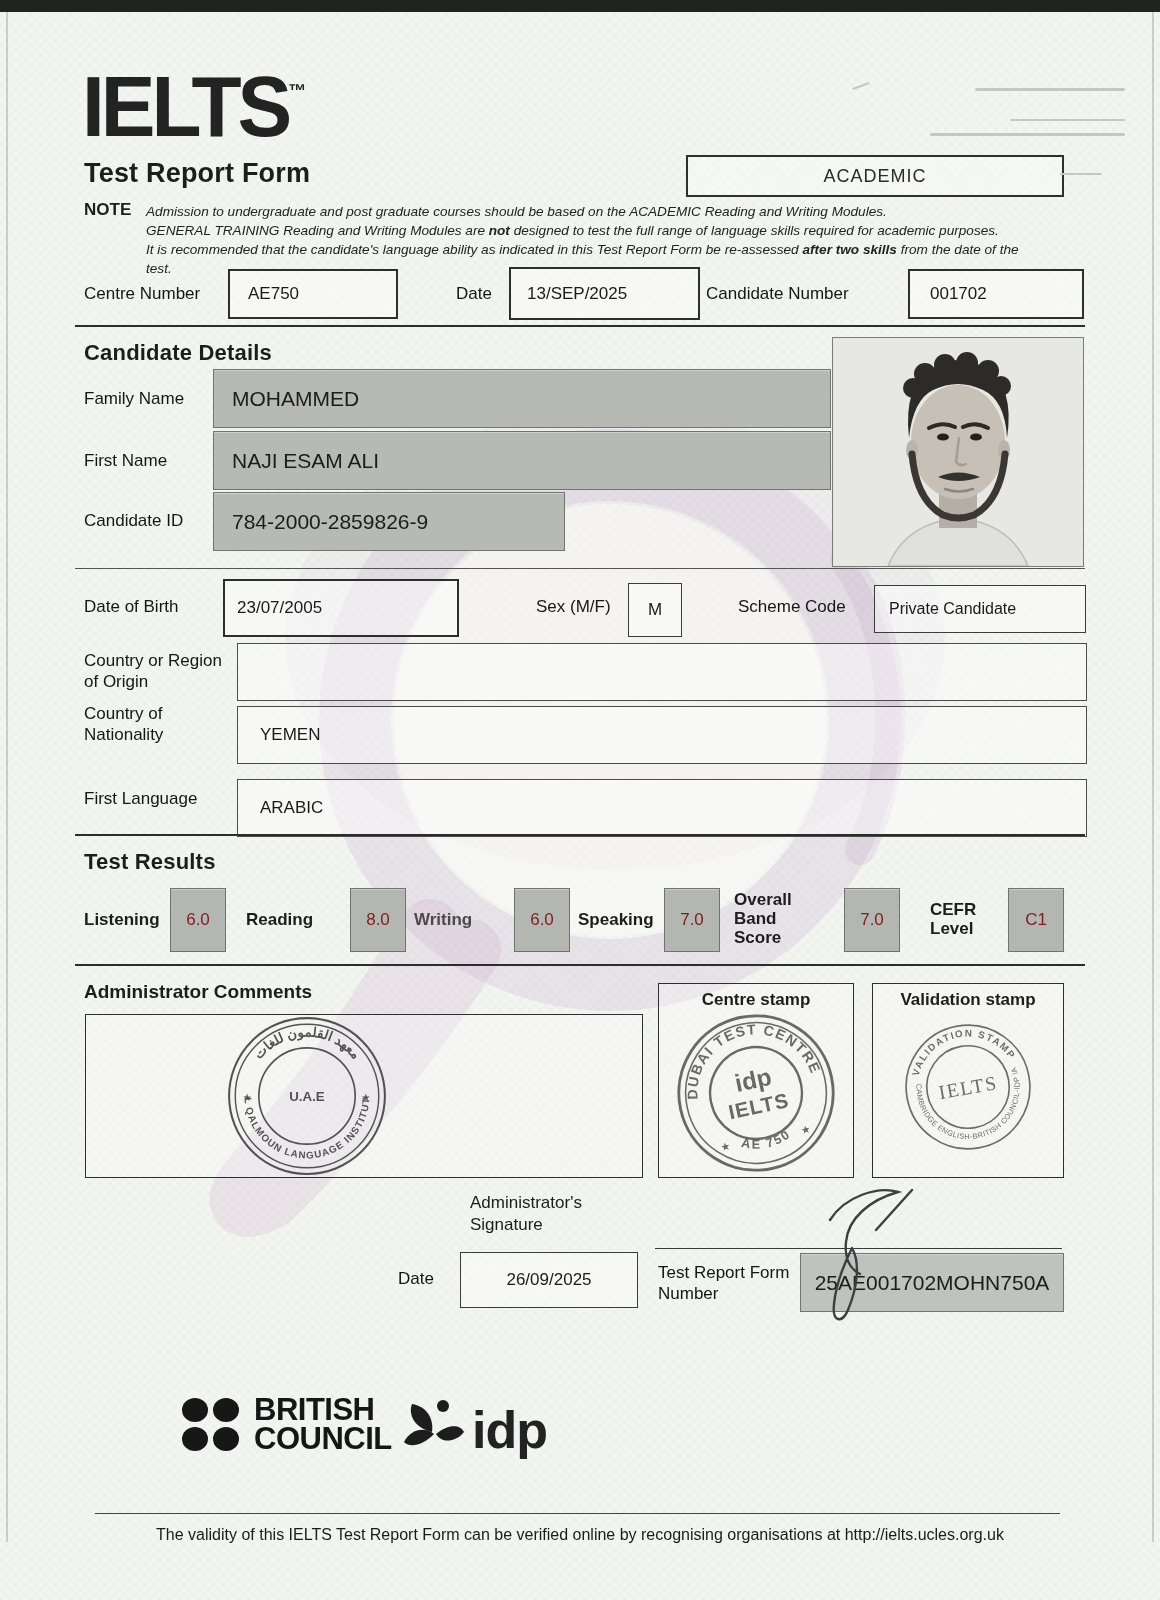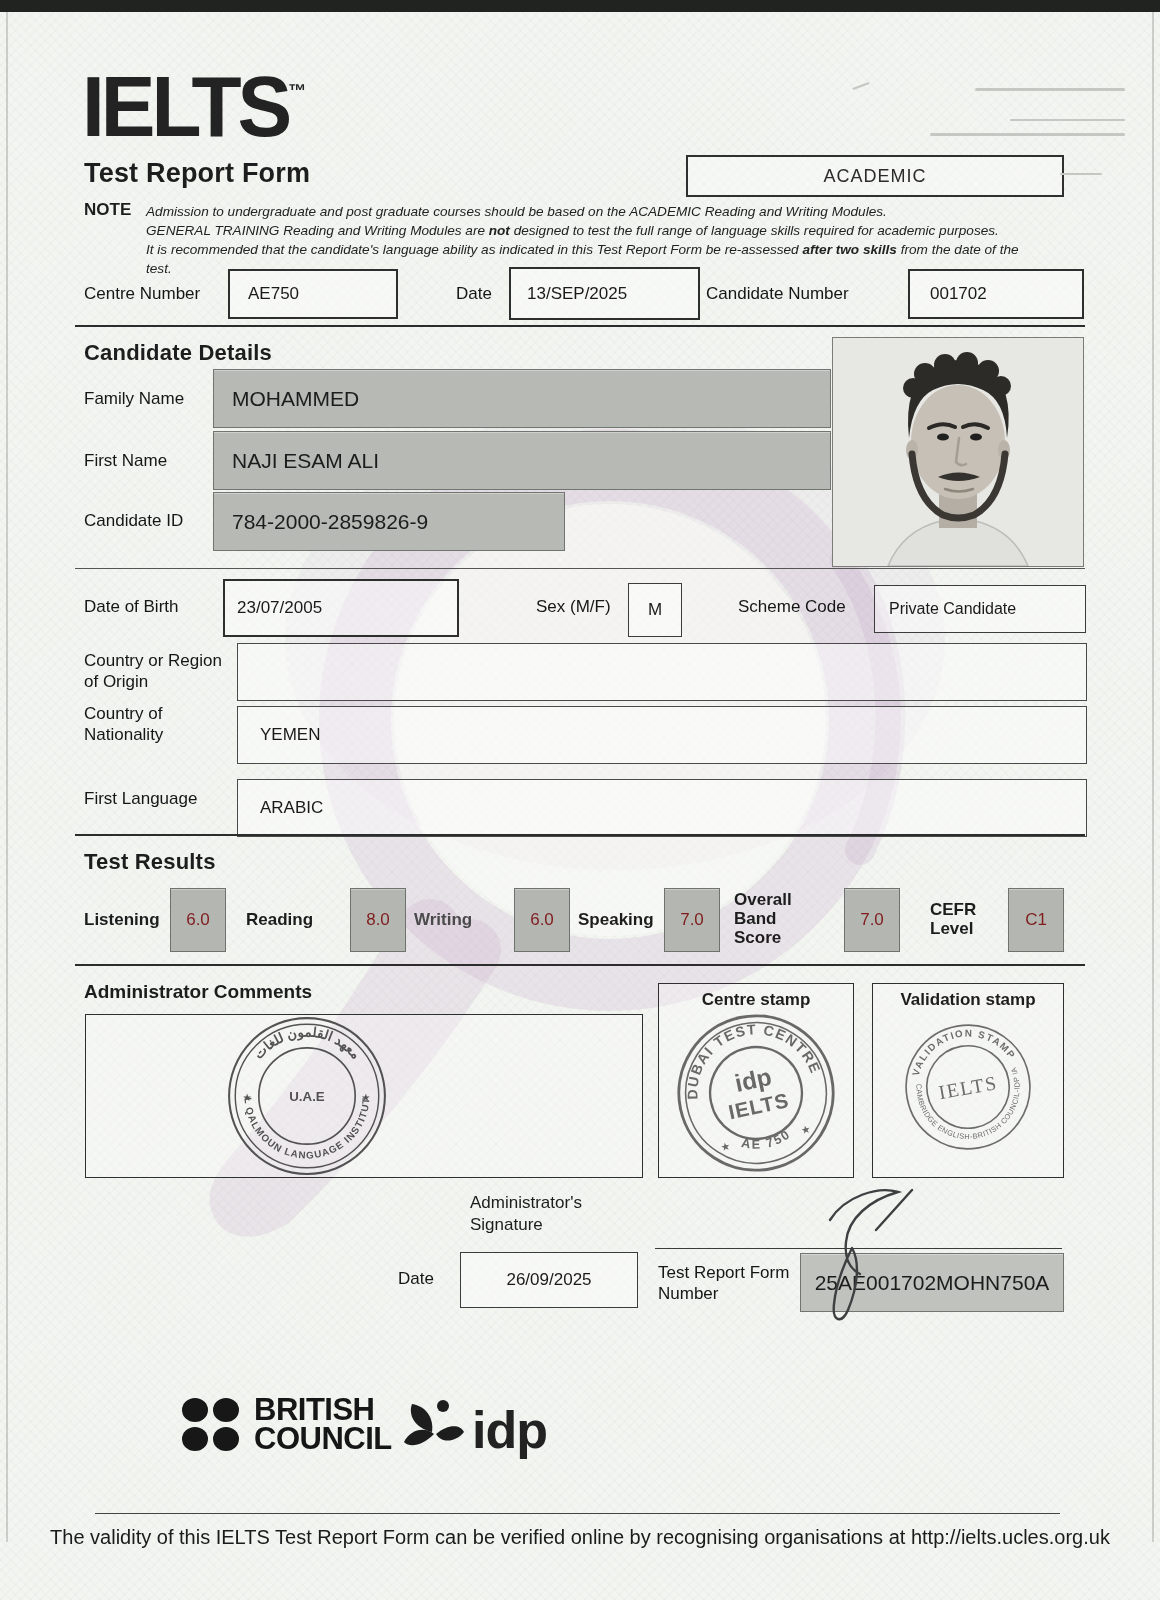--- a/index.html
+++ b/index.html
@@ -38,21 +38,21 @@
   .score-lbl{font-size:17px;font-weight:bold;white-space:pre-line;line-height:1.12;}
   .score-box{width:54px;height:62px;background:#b4b6b2;border:1px solid #6e736e;display:flex;align-items:center;justify-content:center;
     font-size:17px;color:#7f1d1d;box-shadow:inset 0 1px 0 rgba(255,255,255,.3);}
   .stamp-frame{border:1.5px solid #2f2f2f;background:rgba(255,255,255,.25);}
   .stamp-title{font-size:17px;font-weight:bold;text-align:center;margin-top:6px;}
   .sig-lbl{font-size:17px;white-space:pre-line;line-height:1.3;}
   
   .bc-text{font-size:31px;font-weight:800;line-height:.92;letter-spacing:-.5px;color:#161616;}
   .idp-text{font-size:52px;font-weight:800;letter-spacing:-1px;color:#222;line-height:1;}
   .cam-text{font-size:29px;font-weight:700;line-height:1.05;color:#141414;letter-spacing:-.3px;}
-  .validity{font-size:20px;color:#1b1b1b;text-align:center;width:1160px;}
+  .validity{font-size:16px;color:#1b1b1b;text-align:center;width:1160px;}
   svg text{font-family:"Liberation Sans", sans-serif;}
   .serif{font-family:"Liberation Serif", serif;}
 </style>
 </head>
 <body>
 
 <div id="page">
 
   <svg class="abs" style="left:0;top:0;z-index:0;" width="1160" height="1600" viewBox="0 0 1160 1600">
     <ellipse cx="615" cy="640" rx="330" ry="230" fill="#c7a9cc" opacity="0.10"></ellipse>

